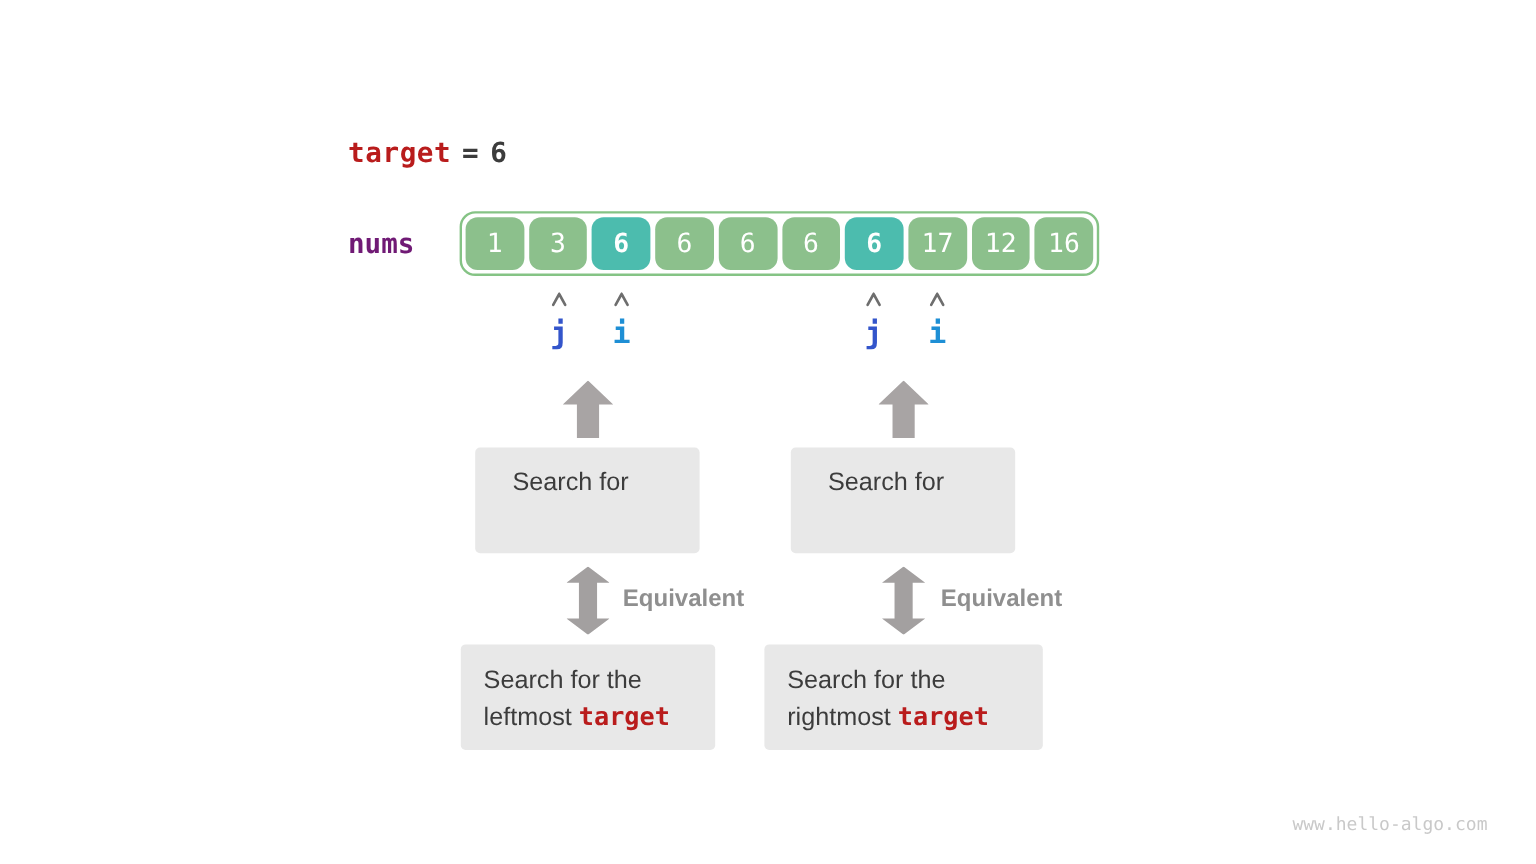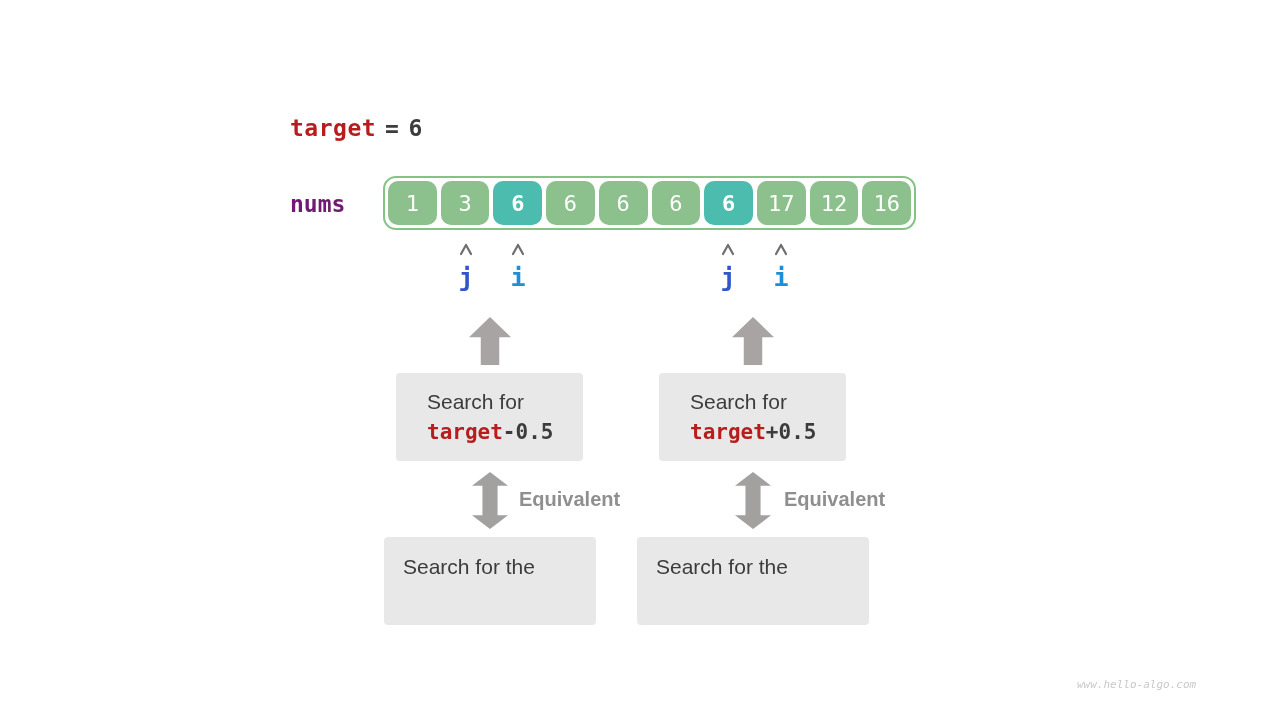--- a/index.html
+++ b/index.html
@@ -58,21 +58,21 @@
   .dbl-arrow { position: absolute; width: 36px; height: 57px; background: #a3a0a0;
                clip-path: polygon(50% 0%, 100% 24%, 71% 24%, 71% 76%, 100% 76%, 50% 100%, 0% 76%, 29% 76%, 29% 24%, 0% 24%); }
   .dbl-arrow.left { left: 472px; top: 472px; }
   .dbl-arrow.right { left: 735px; top: 472px; }
 
   .equiv { position: absolute; font-weight: bold; font-size: 20px; color: #8f8f8f; text-align: center; }
   .equiv.left { left: 519px; top: 488px; }
   .equiv.right { left: 784px; top: 488px; }
 
   .watermark { position: absolute; left: 1077px; top: 678px; font-family: "DejaVu Sans Mono", monospace;
-               font-size: 11px; color: #c9c9c9; font-weight: normal; font-style: italic; }
+               font-size: 15px; color: #c9c9c9; font-weight: normal; }
 </style>
 </head>
 <body>
 
 <div class="canvas">
 
   <div class="header mono">
     <span class="teal">target</span><span class="dark op">=</span><span class="dark">6</span>
   </div>
 
@@ -114,34 +114,34 @@
       <path d="M7 2 L12 11 M7 2 L2 11" stroke="#6e6e6e" stroke-width="2.2" fill="none" stroke-linecap="round"></path>
     </svg>
     <span class="plabel" style="color: rgb(30, 143, 213);">i</span>
   </div>
 
   <div class="up-arrow left"></div>
   <div class="up-arrow right"></div>
 
   <div class="gbox search-box left">
     <div>Search for</div>
-    <div><span class="mono teal code">target</span><span class="mono dark code">-0.5</span></div>
   </div>
   <div class="gbox search-box right">
     <div>Search for</div>
-    <div><span class="mono teal code">target</span><span class="mono dark code">+0.5</span></div>
   </div>
 
   <div class="dbl-arrow left"></div>
   <div class="dbl-arrow right"></div>
   <div class="equiv left">Equivalent</div>
   <div class="equiv right">Equivalent</div>
 
   <div class="gbox result-box left">
     <div>Search for the</div>
+    <div><span>leftmost </span><span class="mono teal code">target</span></div>
   </div>
   <div class="gbox result-box right">
     <div>Search for the</div>
+    <div><span>rightmost </span><span class="mono teal code">target</span></div>
   </div>
 
   <div class="watermark">www.hello-algo.com</div>
 
 </div>
 
 </body></html>

